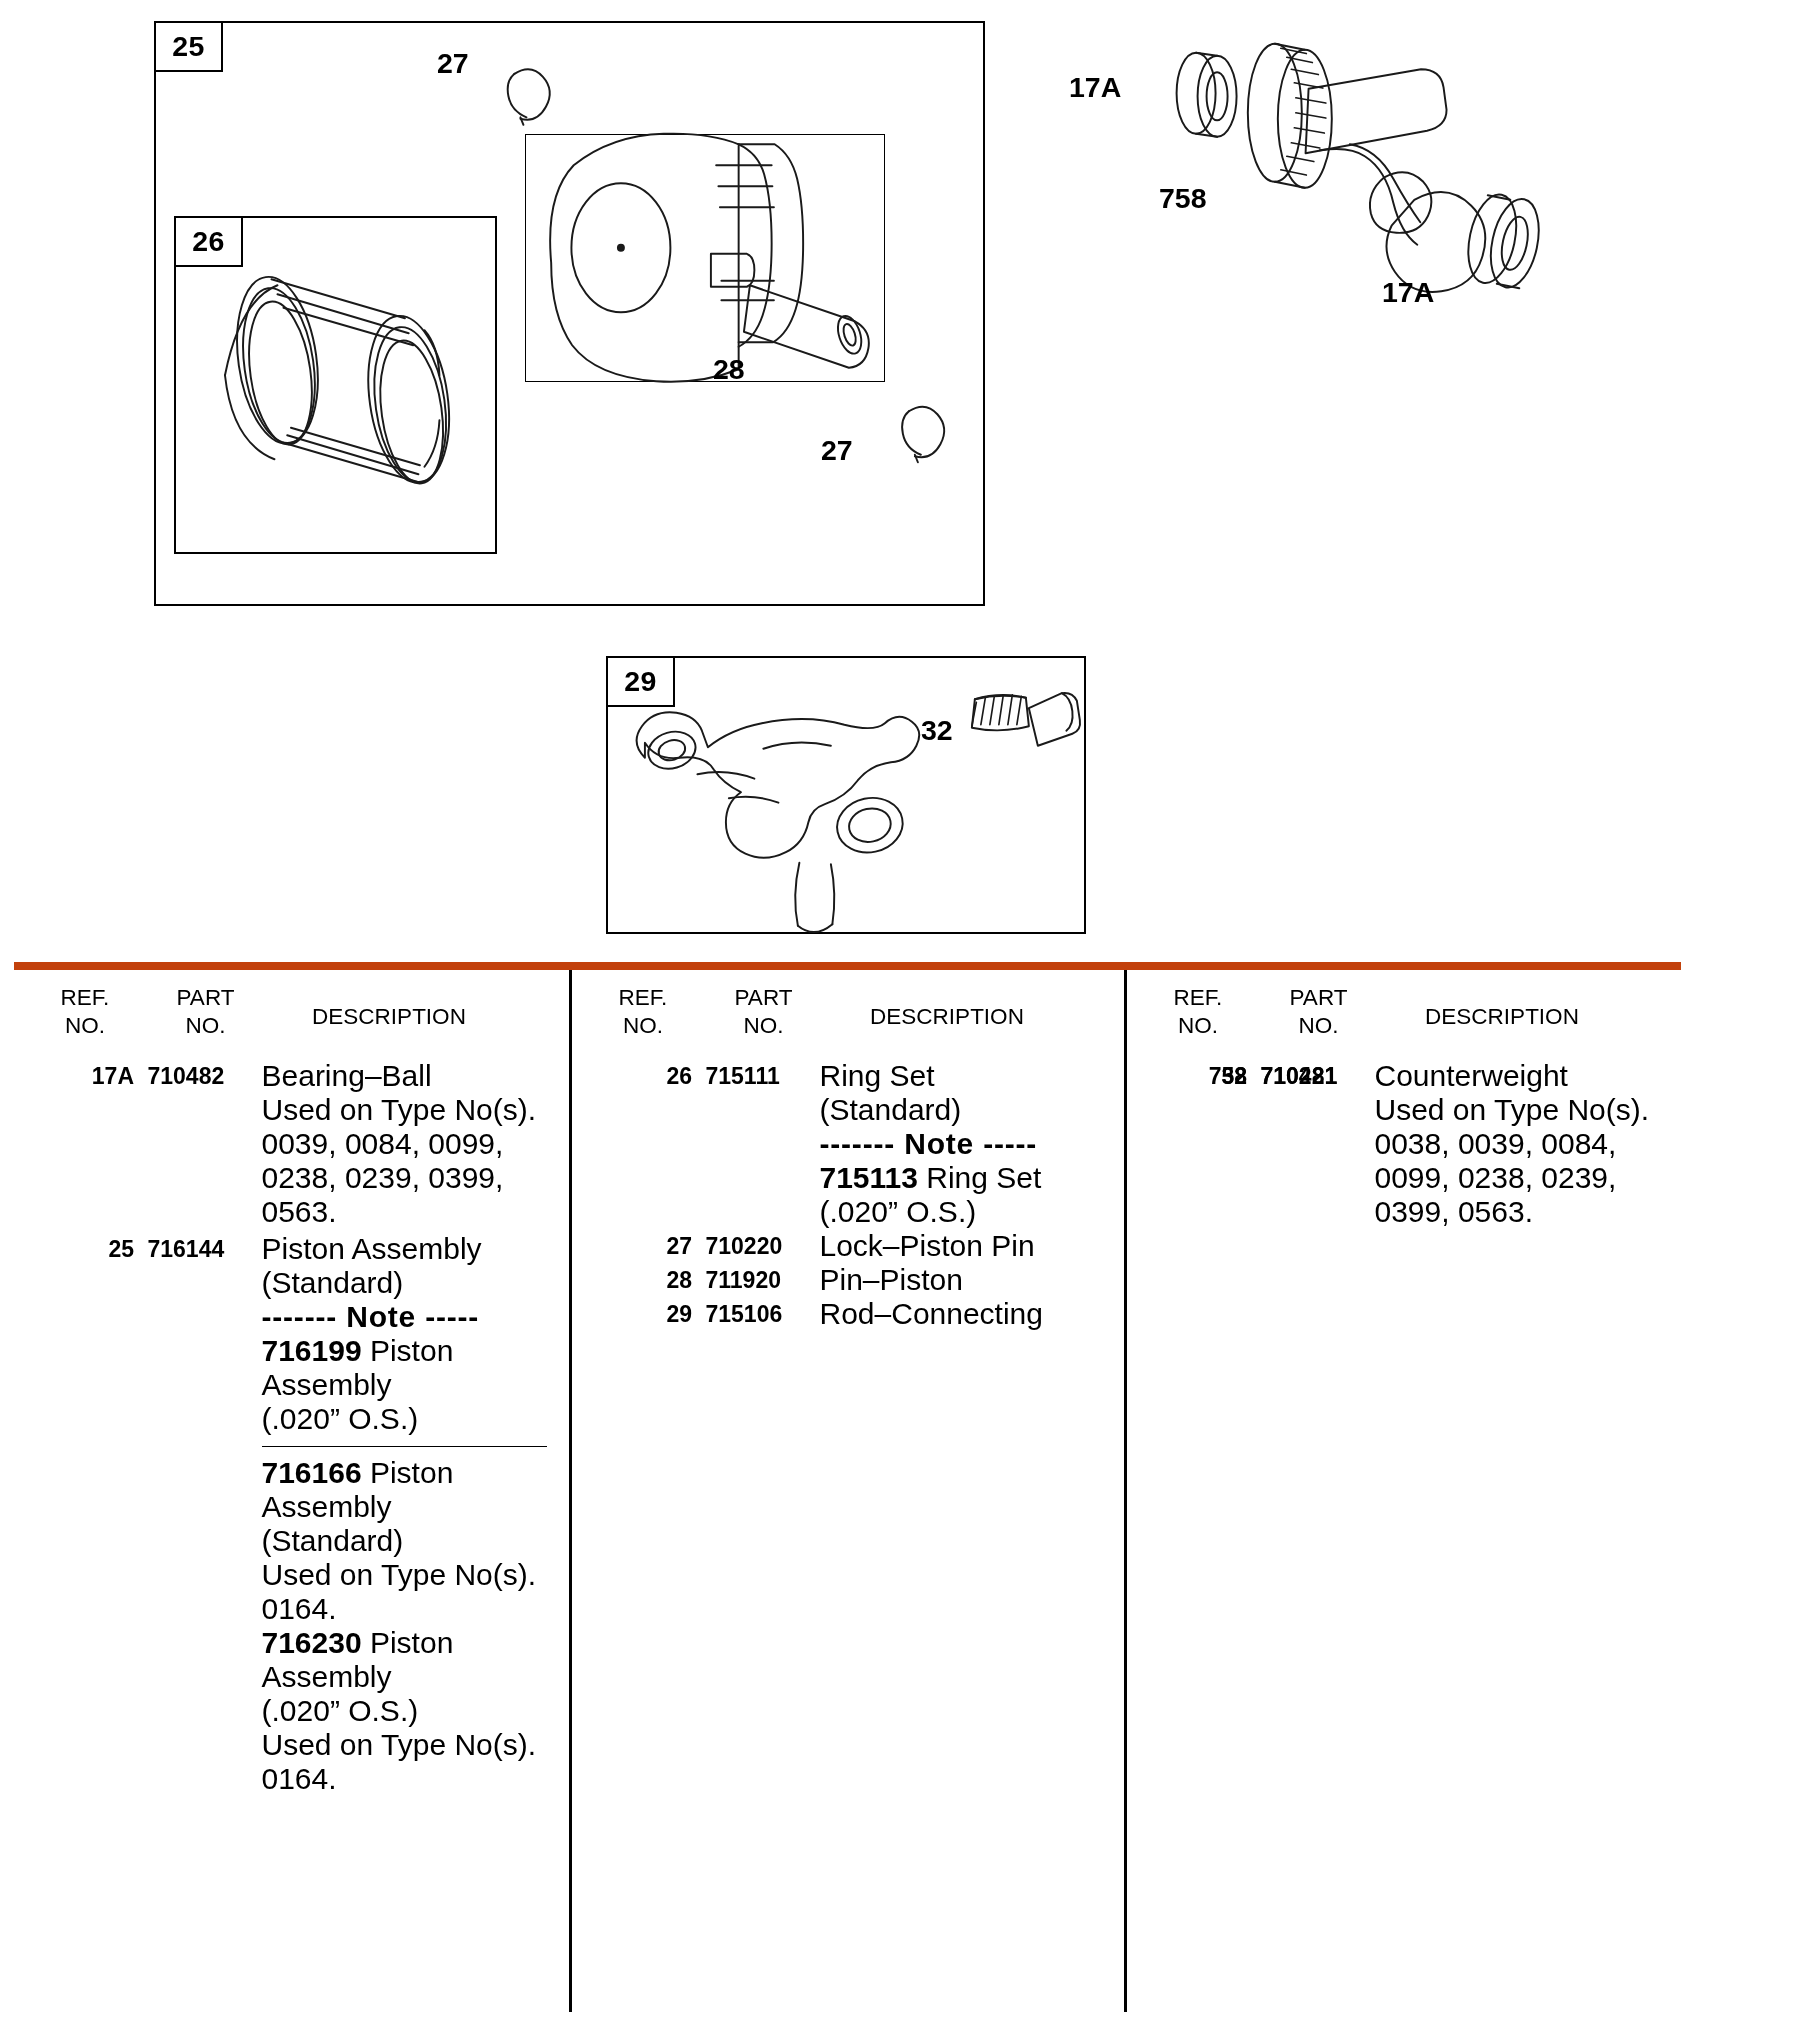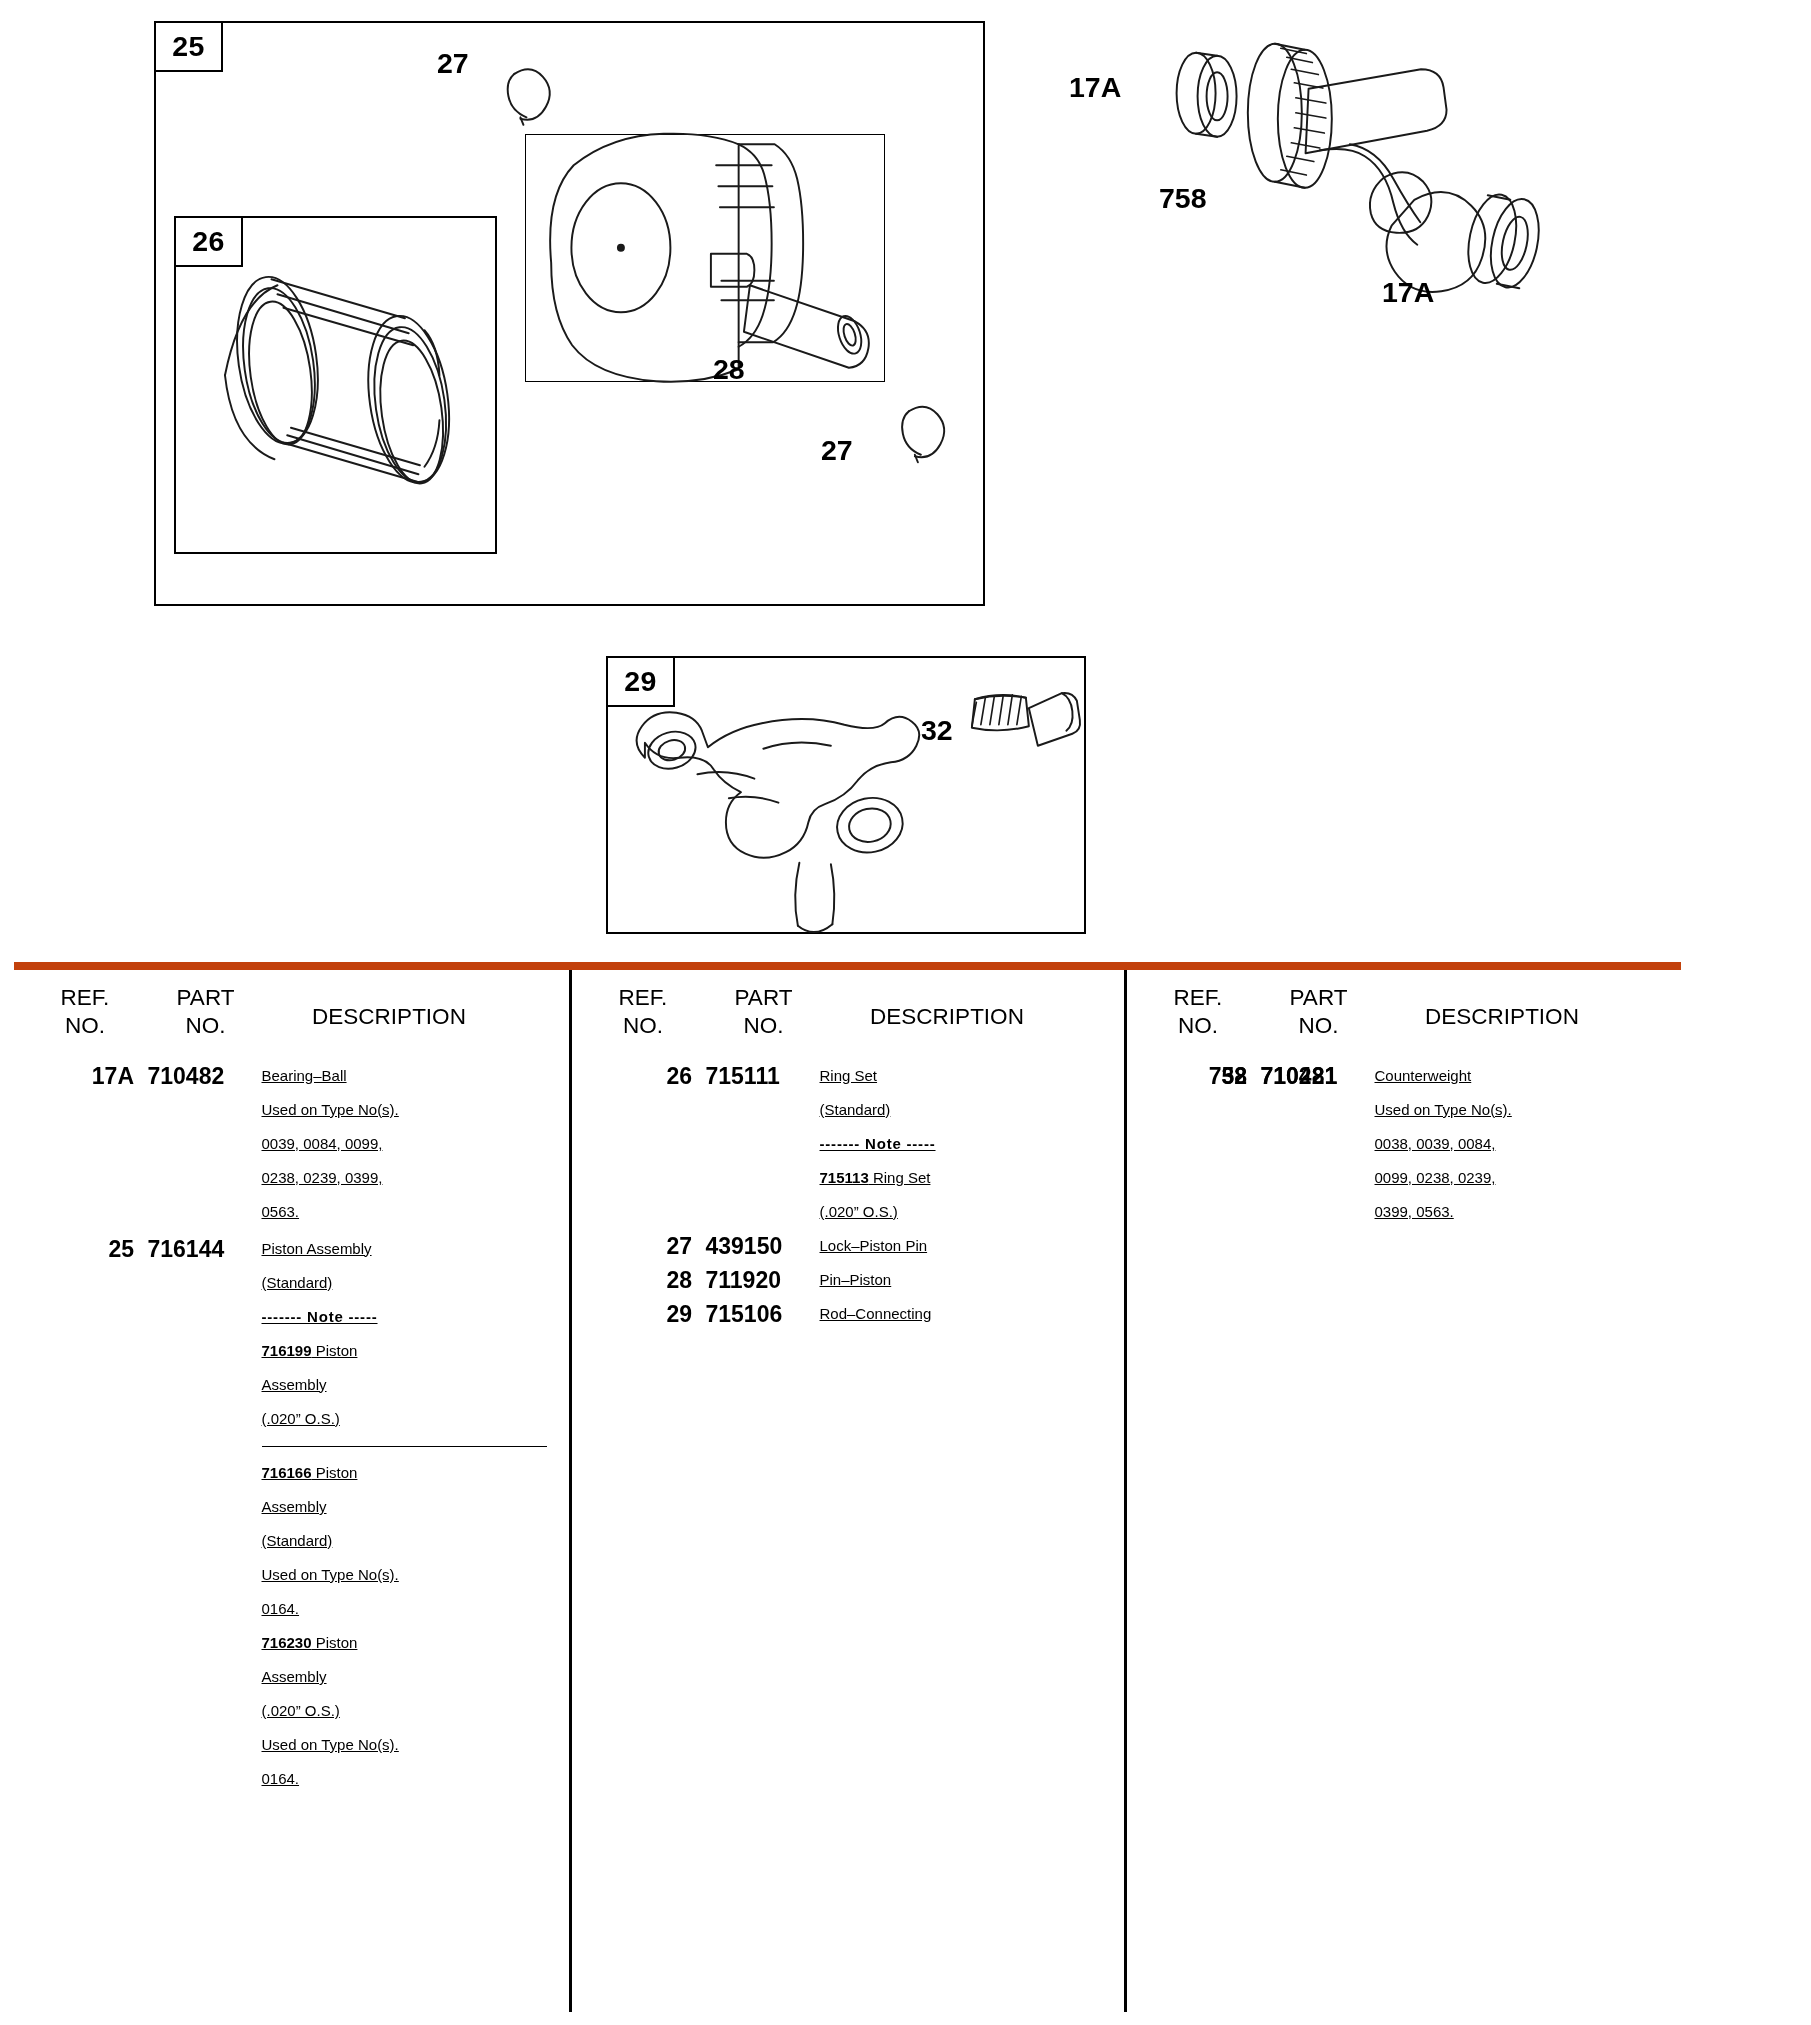--- a/index.html
+++ b/index.html
@@ -105,24 +105,23 @@
     left: 134px;
     width: 113px;
     text-align: left;
     font-weight: bold;
     font-size: 23px;
     line-height: 34px;
   }
   .cell-desc {
     margin-left: 248px;
     padding-right: 14px;
-    font-size: 15px;
+    font-size: 30px;
     line-height: 34px;
     min-height: 34px;
-    text-decoration: underline;
   }
   .desc-line { white-space: pre-wrap; }
   .note-line {
     font-weight: bold;
     letter-spacing: 0.8px;
   }
   .sep-line {
     border-top: 1.5px solid #000;
     width: 285px;
     margin: 10.5px 0 9px 0;
@@ -338,21 +337,21 @@
           <div class="desc-line">Ring Set</div>
           <div class="desc-line">(Standard)</div>
           <div class="desc-line note-line">------- Note -----</div>
           <div class="desc-line"><b>715113</b><span> Ring Set</span></div>
           <div class="desc-line">(.020” O.S.)</div>
         </div>
       </div>
 
       <div class="prow">
         <div class="cell-ref">27</div>
-        <div class="cell-part">439150</div>
+        <div class="cell-part">710220</div>
         <div class="cell-desc">
           <div class="desc-line">Lock–Piston Pin</div>
         </div>
       </div>
 
       <div class="prow">
         <div class="cell-ref">28</div>
         <div class="cell-part">711920</div>
         <div class="cell-desc">
           <div class="desc-line">Pin–Piston</div>

